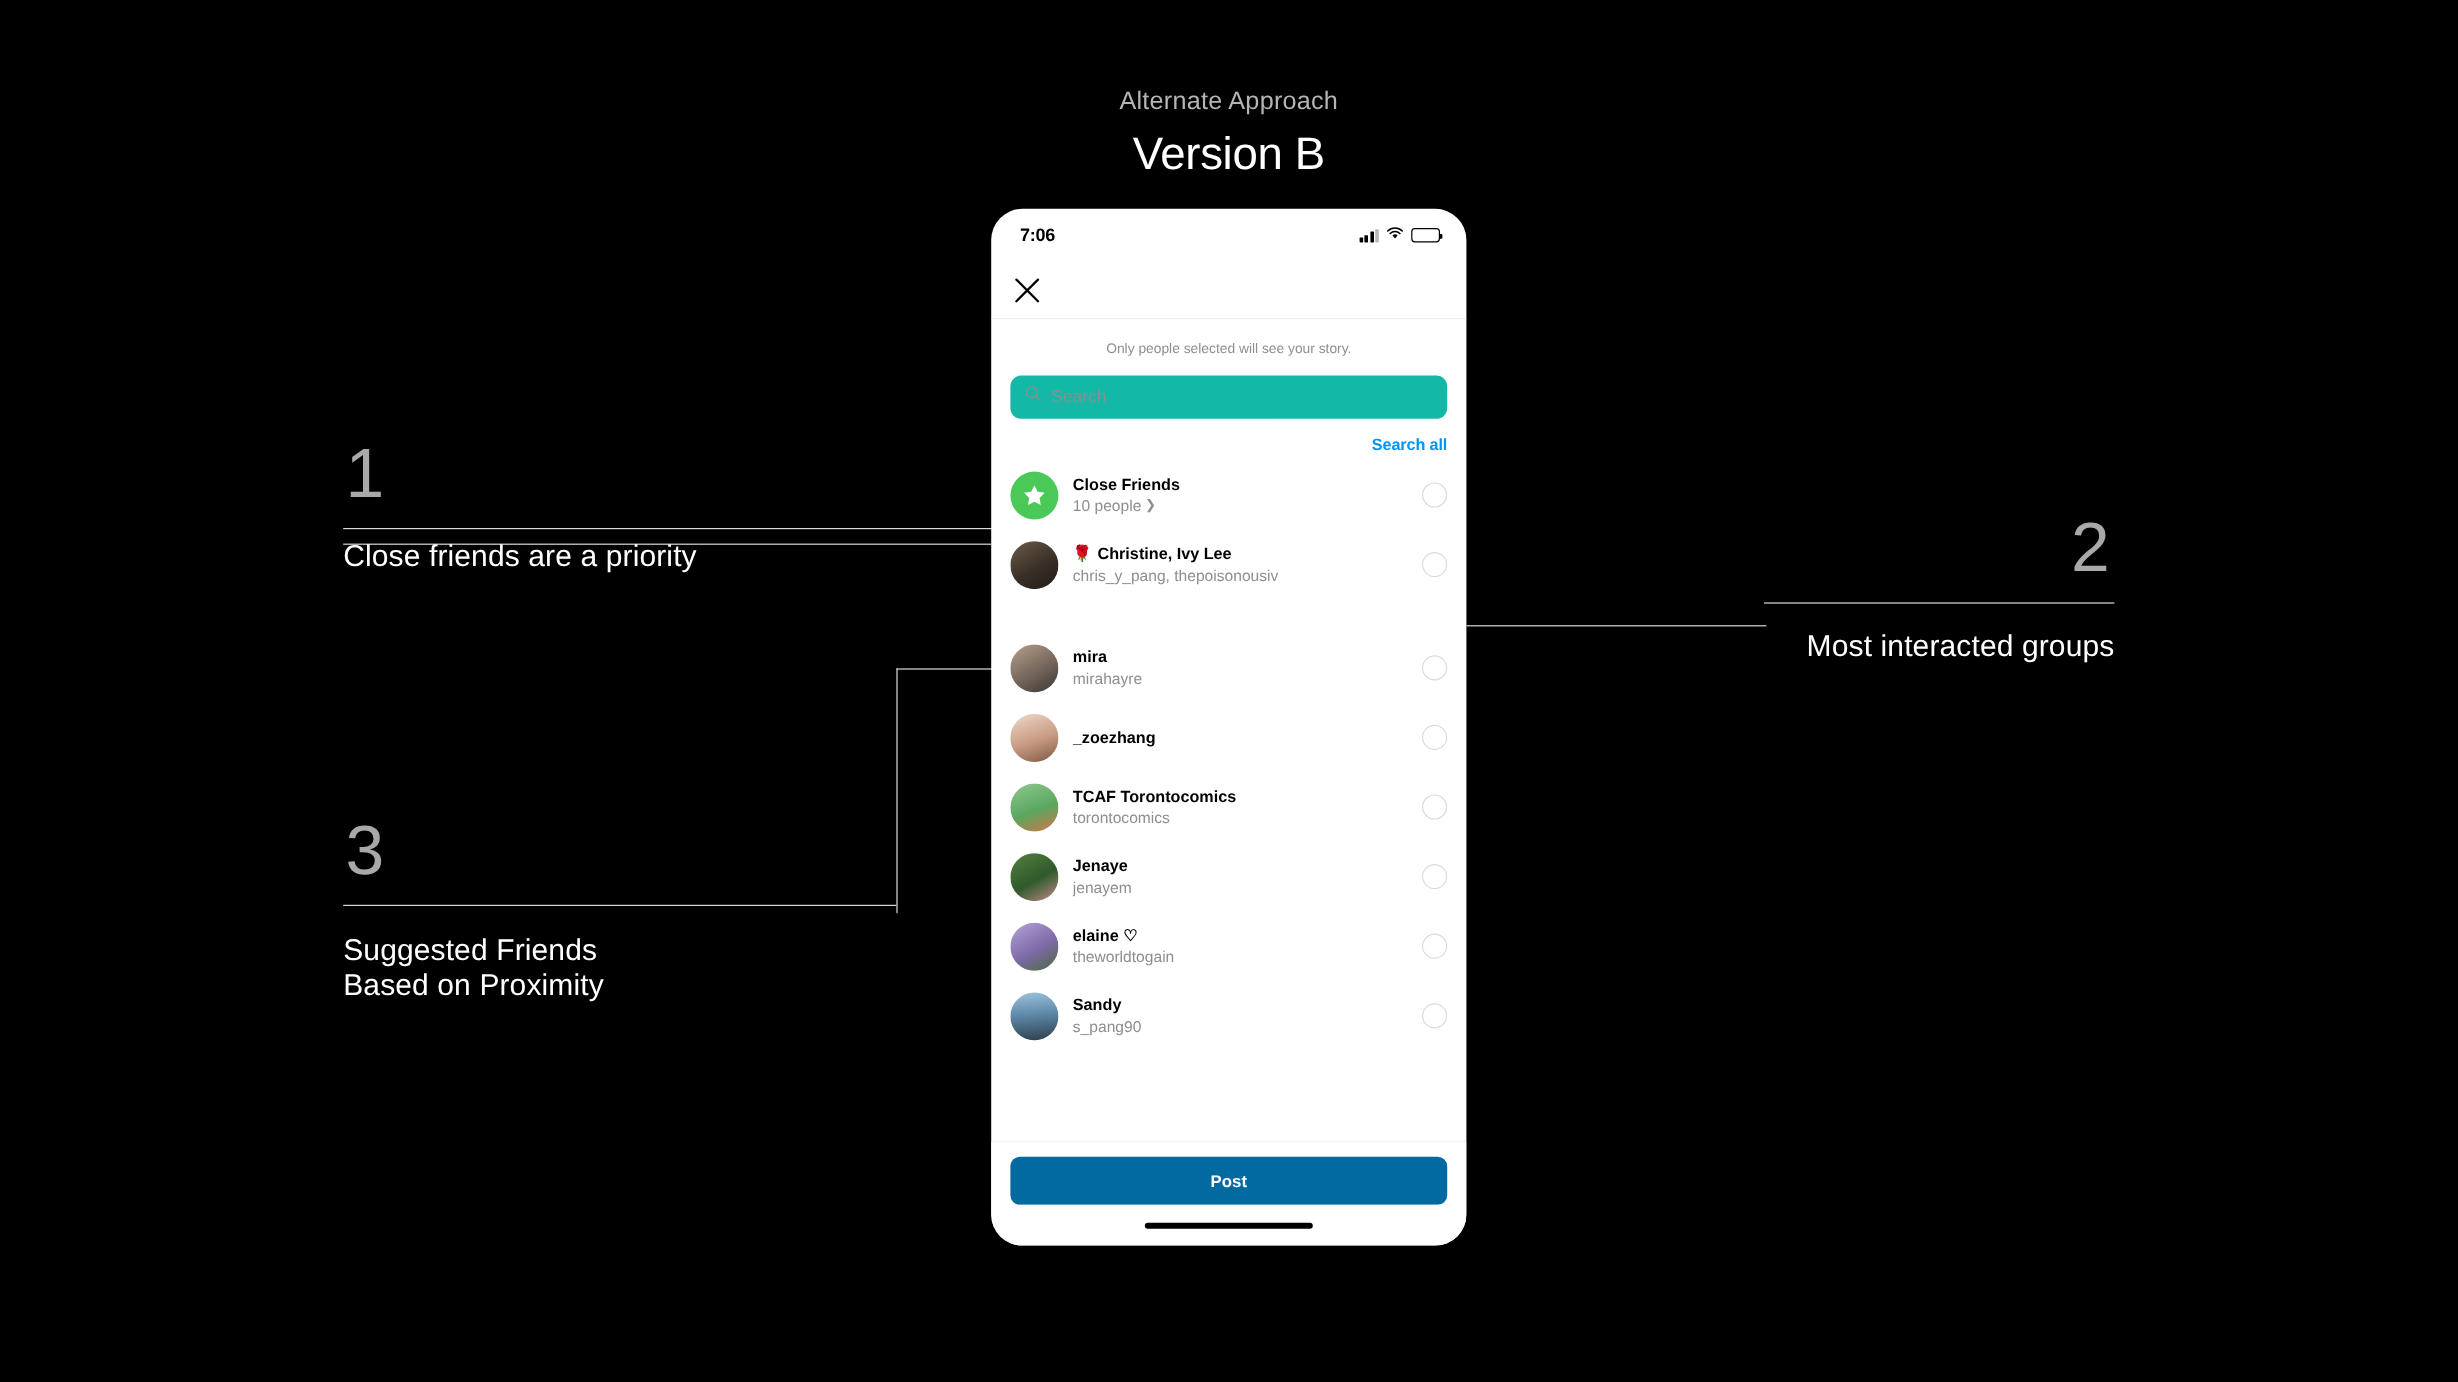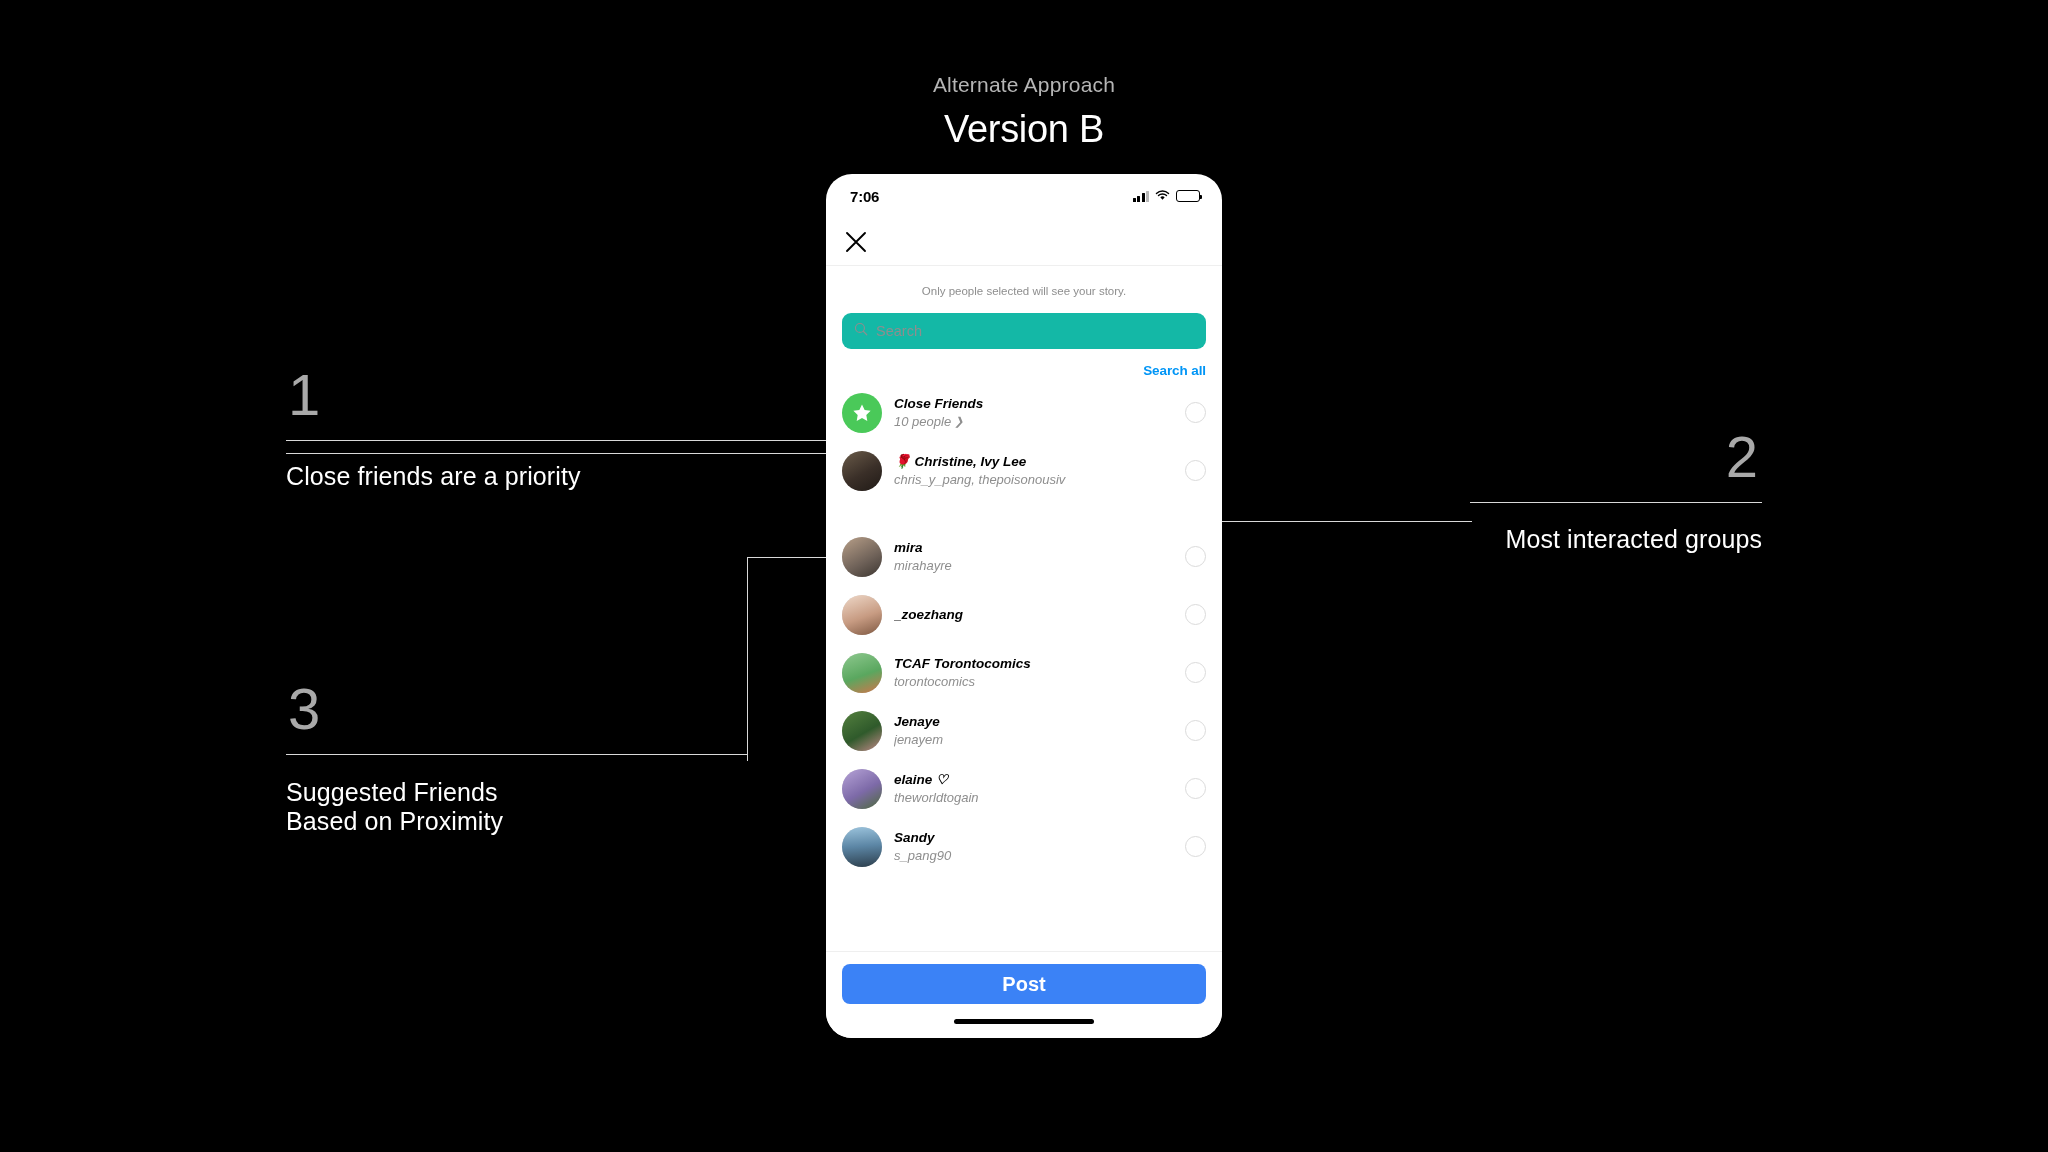--- a/index.html
+++ b/index.html
@@ -32,21 +32,21 @@
   .callout-rule { background: #d9d9d9; height: 1px; }
   .callout-text {
     color: #ffffff; font-size: 25px; line-height: 1.17; letter-spacing: .1px;
     white-space: pre-line;
   }
 
   
   #callout-1 { left: 286px; top: 366px; }
   #callout-1 .callout-num { margin-left: 2px; }
   #callout-1 .callout-rule { width: 557px; margin-top: 16px; }
-  #callout-1 .callout-text { margin-top: 21px; }
+  #callout-1 .callout-text { margin-top: 9px; }
   
   #leader-1 {
     position: absolute; left: 286px; top: 453px;
     width: 540px; height: 1px; background: #d9d9d9;
   }
 
   
   #callout-2 { left: 1470px; top: 428px; width: 292px; text-align: right; }
   #callout-2 .callout-num { margin-right: 4px; }
   #callout-2 .callout-rule { width: 292px; margin-top: 16px; margin-left: auto; }
@@ -152,43 +152,43 @@
     padding: 9px 16px; height: 58px;
   }
   .avatar {
     width: 40px; height: 40px; border-radius: 50%; flex: 0 0 40px;
     overflow: hidden; position: relative; background: #dbdbdb;
   }
   .avatar.close-friends {
     background: #4ac959; display: flex; align-items: center; justify-content: center;
   }
   .avatar.close-friends svg { display: block; }
-  .person-meta { flex: 1 1 auto; min-width: 0; font-style: italic; }
+  .person-meta { flex: 1 1 auto; min-width: 0; }
   .person-name {
     font-size: 13.5px; font-weight: bold; color: #000;
     white-space: nowrap; overflow: hidden; text-overflow: ellipsis; line-height: 1.3;
   }
   .person-sub {
     font-size: 13px; color: #8e8e8e; line-height: 1.35;
     white-space: nowrap; overflow: hidden; text-overflow: ellipsis;
     display: flex; align-items: center; gap: 3px;
   }
   .chevron { font-size: 11px; color: #8e8e8e; }
   .check-circle {
     width: 21px; height: 21px; border-radius: 50%;
     border: 1.3px solid #dbdbdb; flex: 0 0 21px; cursor: pointer;
   }
   .divider-gap { height: 28px; }
 
   
   .footer { flex: 0 0 auto; padding: 12px 16px 0; background: #fff; }
   .post-btn {
     width: 100%; height: 40px; border: 0; border-radius: 8px;
-    background: #3b82f6; color: #fff; font-family: inherit;
-    font-size: 20px; font-weight: bold; cursor: pointer;
+    background: #0369a1; color: #fff; font-family: inherit;
+    font-size: 14px; font-weight: bold; cursor: pointer;
   }
   .home-indicator-wrap {
     height: 34px; display: flex; align-items: center; justify-content: center;
     background: #fff;
   }
   .home-indicator {
     width: 140px; height: 5px; border-radius: 3px; background: #000;
   }
 
   

